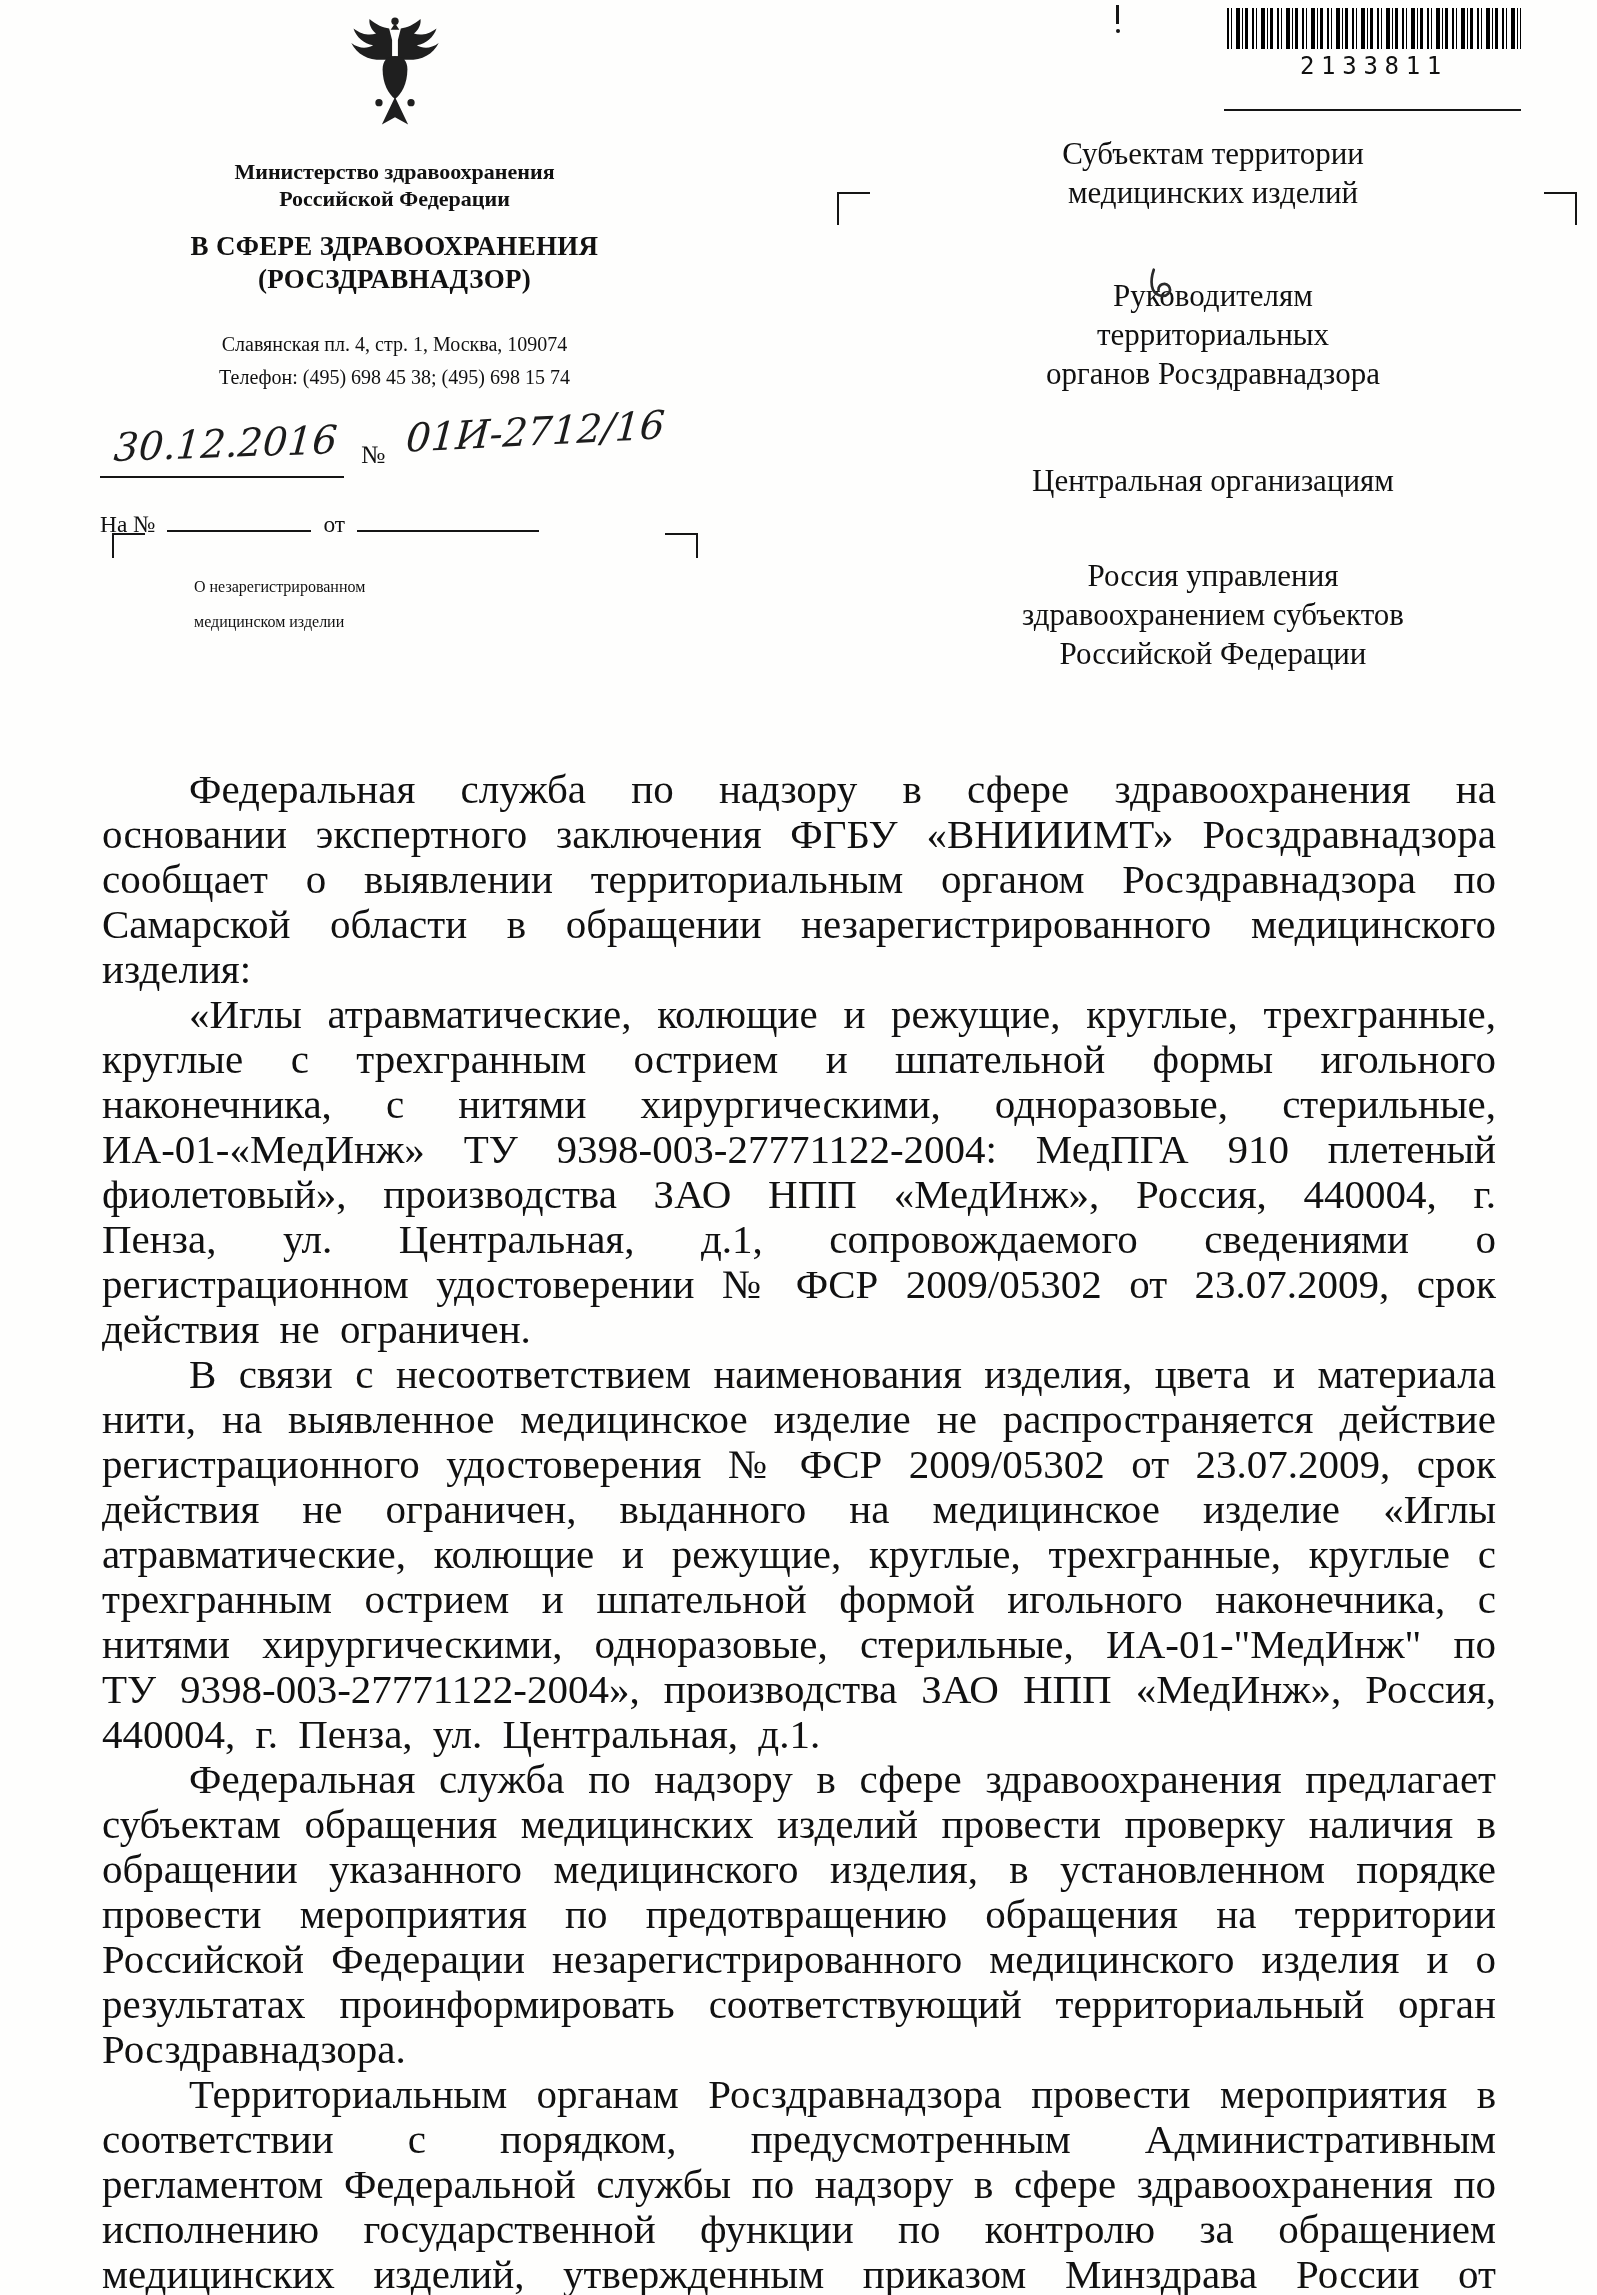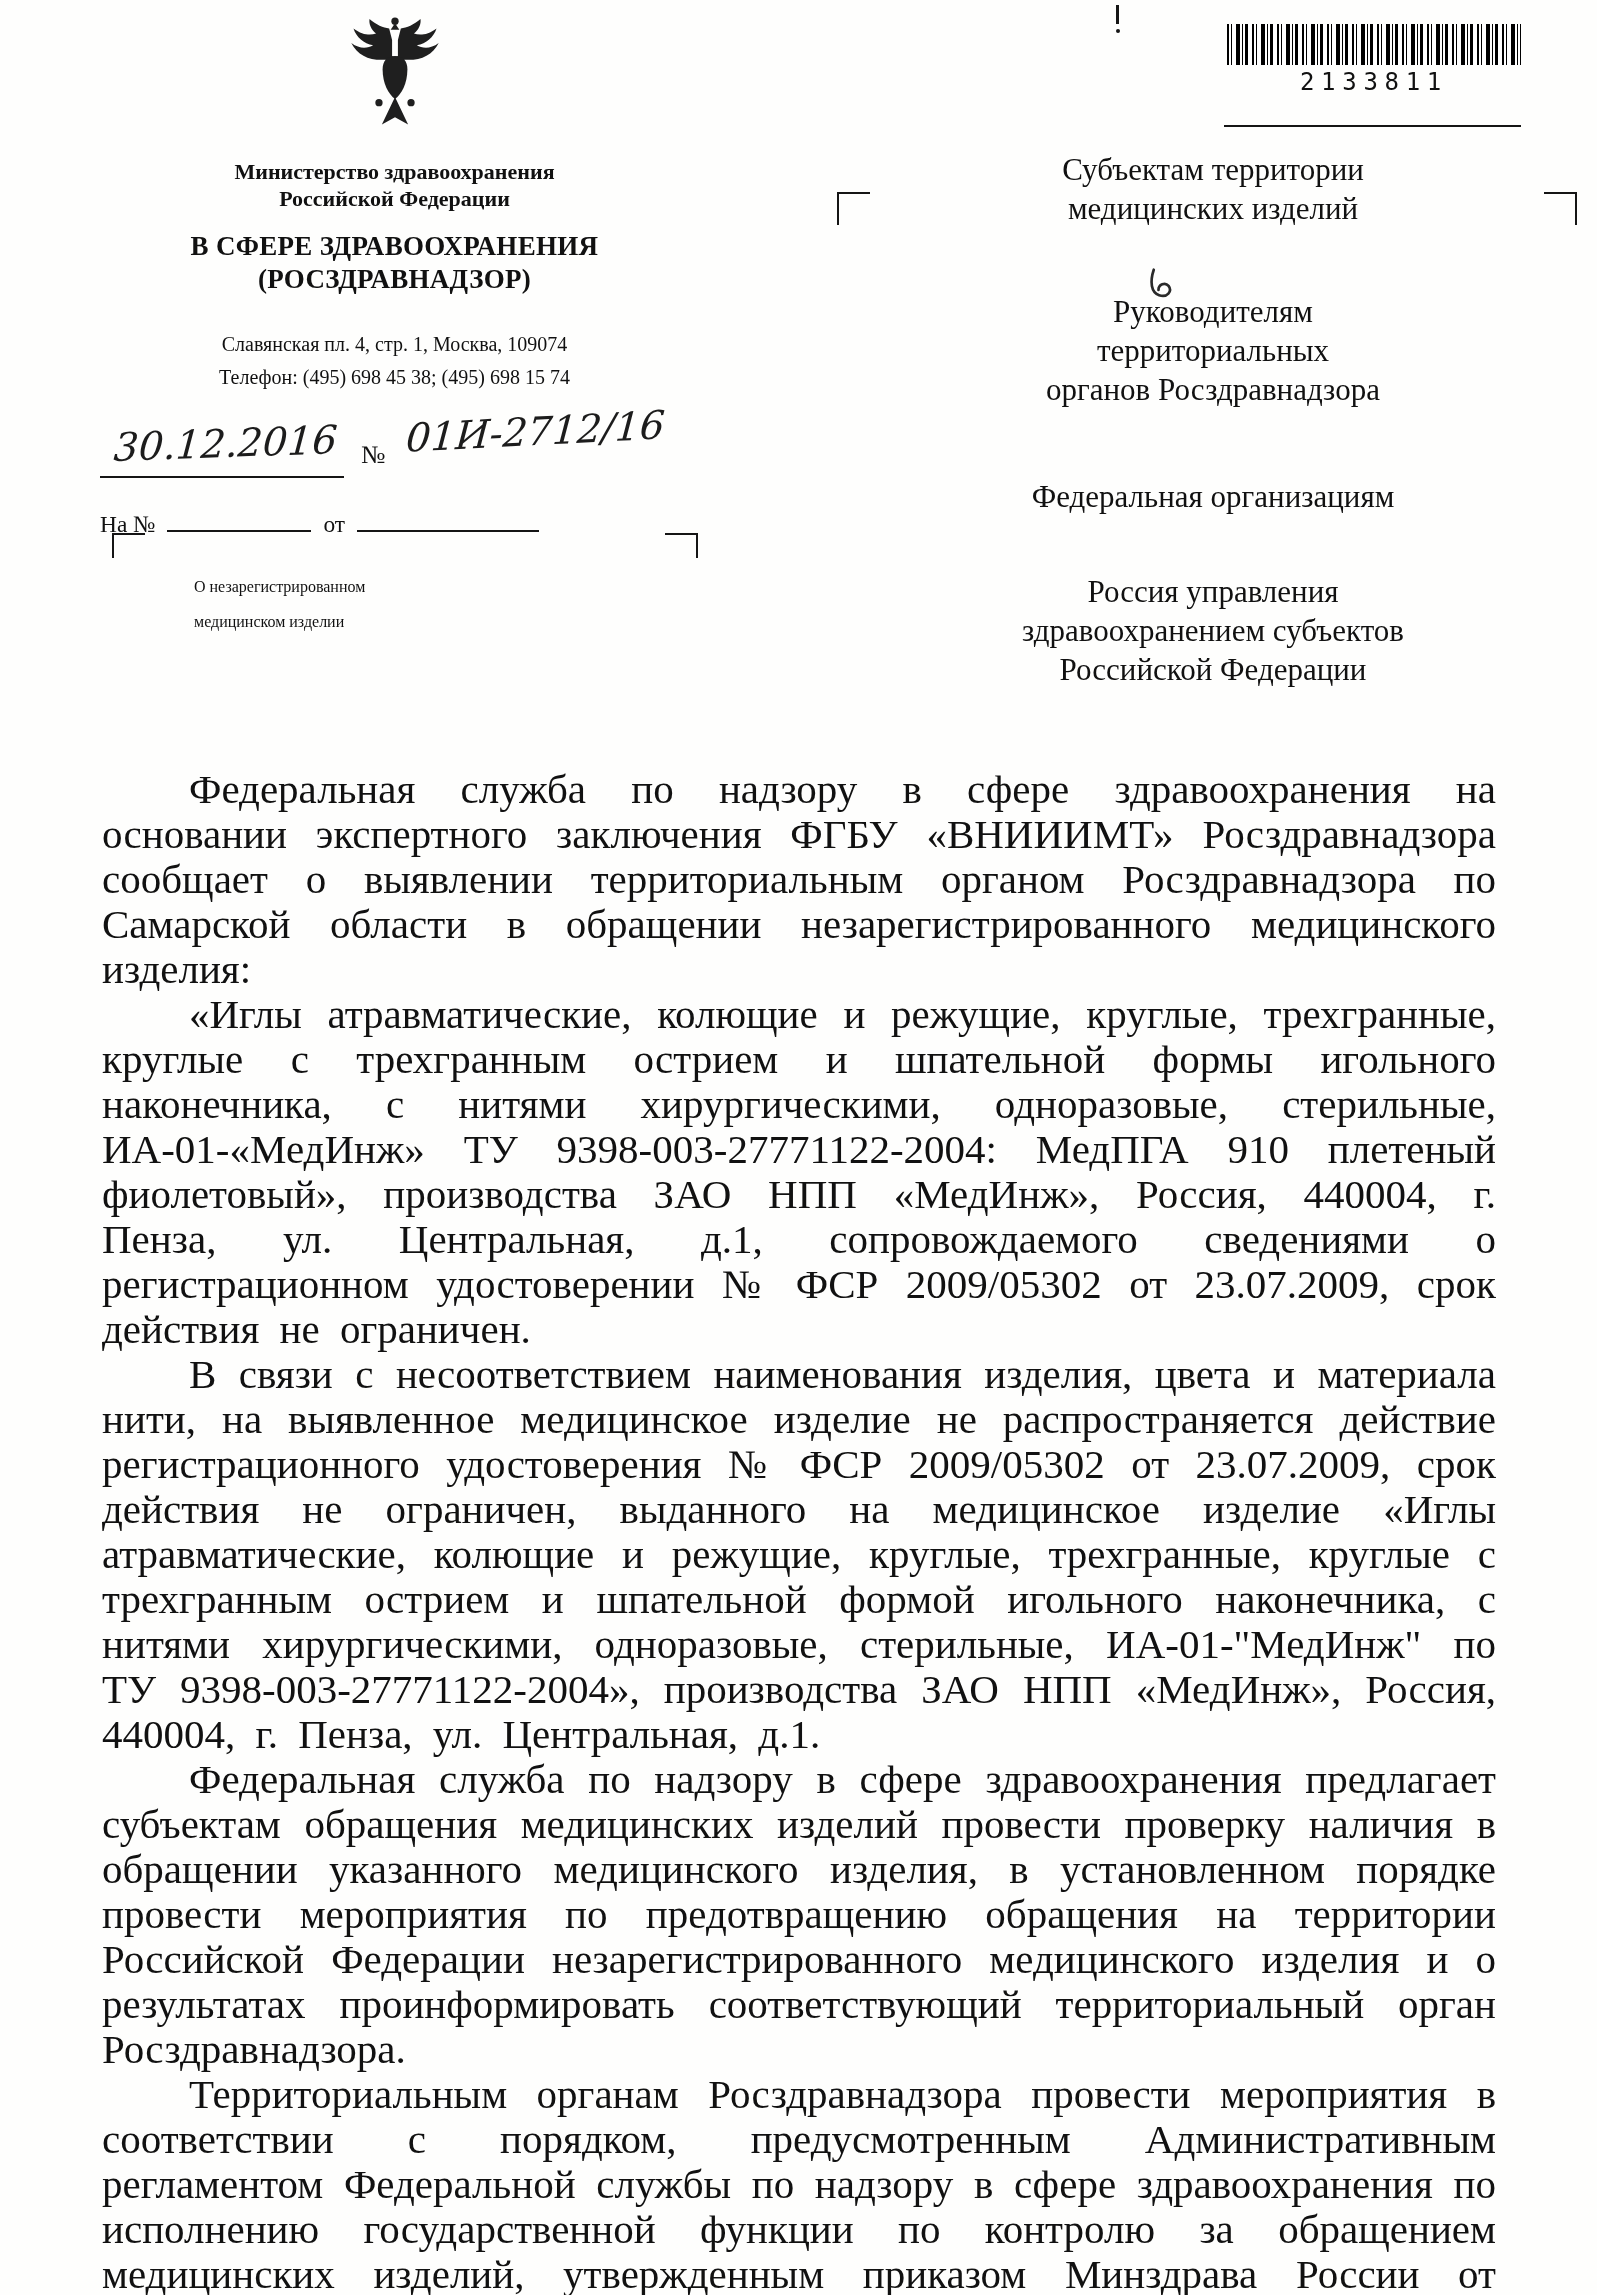--- a/index.html
+++ b/index.html
@@ -31,21 +31,21 @@
   .corner.cl{border-left:2px solid #151515;}
   .corner.cr{border-right:2px solid #151515;}
   .subj-l{left:112px;top:533px;}
   .subj-r{left:665px;top:533px;}
   .addr-l{left:837px;top:192px;height:31px;}
   .addr-r{left:1544px;top:192px;height:31px;}
   
   .subject{position:absolute;left:194px;top:569px;width:394px;text-align:left;
     font-size:16px;line-height:35px;}
   
-  .right-head{position:absolute;left:862px;top:24px;width:702px;}
+  .right-head{position:absolute;left:862px;top:8px;width:702px;}
   .barcode-wrap{width:294px;margin:0 43px 0 auto;text-align:center;}
   .bars{height:41px;background:repeating-linear-gradient(90deg,
       #000 0 2px,#fff 2px 4px,#000 4px 5.3px,#fff 5.3px 8.7px,#000 8.7px 12.7px,
       #fff 12.7px 14.7px,#000 14.7px 16px,#fff 16px 18px,#000 18px 21.4px,#fff 21.4px 25px);}
   .bc-num{font-family:"DejaVu Sans Mono", monospace;font-size:24px;letter-spacing:6.7px;margin-top:2.7px;}
   .bc-rule{width:297px;margin:29px 43px 0 auto;border-top:2px solid #151515;}
   .recipient{font-size:31px;line-height:39px;text-align:center;}
   .recipient.r1{margin-top:23px;}
   .recipient.r2{margin-top:64px;}
   .recipient.r3{margin-top:68px;}
@@ -126,21 +126,21 @@
   <div class="recipient r1">
     <div>Субъектам территории</div>
     <div>медицинских изделий</div>
   </div>
   <div class="recipient r2">
     <div>Руководителям</div>
     <div>территориальных</div>
     <div>органов Росздравнадзора</div>
   </div>
   <div class="recipient r3">
-    <div>Федеральная организациям</div>
+    <div>Центральная организациям</div>
   </div>
   <div class="recipient r4">
     <div>Россия управления</div>
     <div>здравоохранением субъектов</div>
     <div>Российской Федерации</div>
   </div>
 </div>
 
 <div class="corner cl addr-l"></div>
 <div class="corner cr addr-r"></div>

